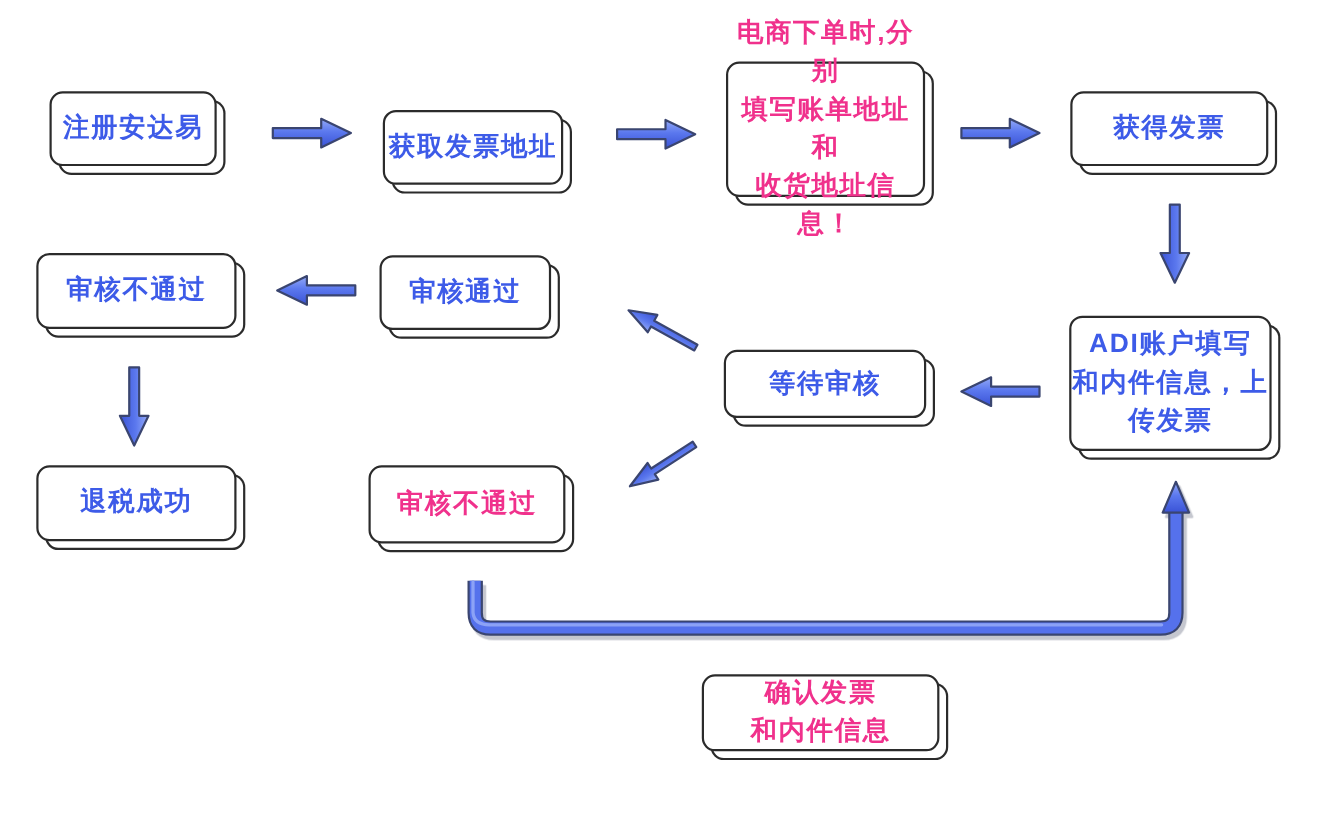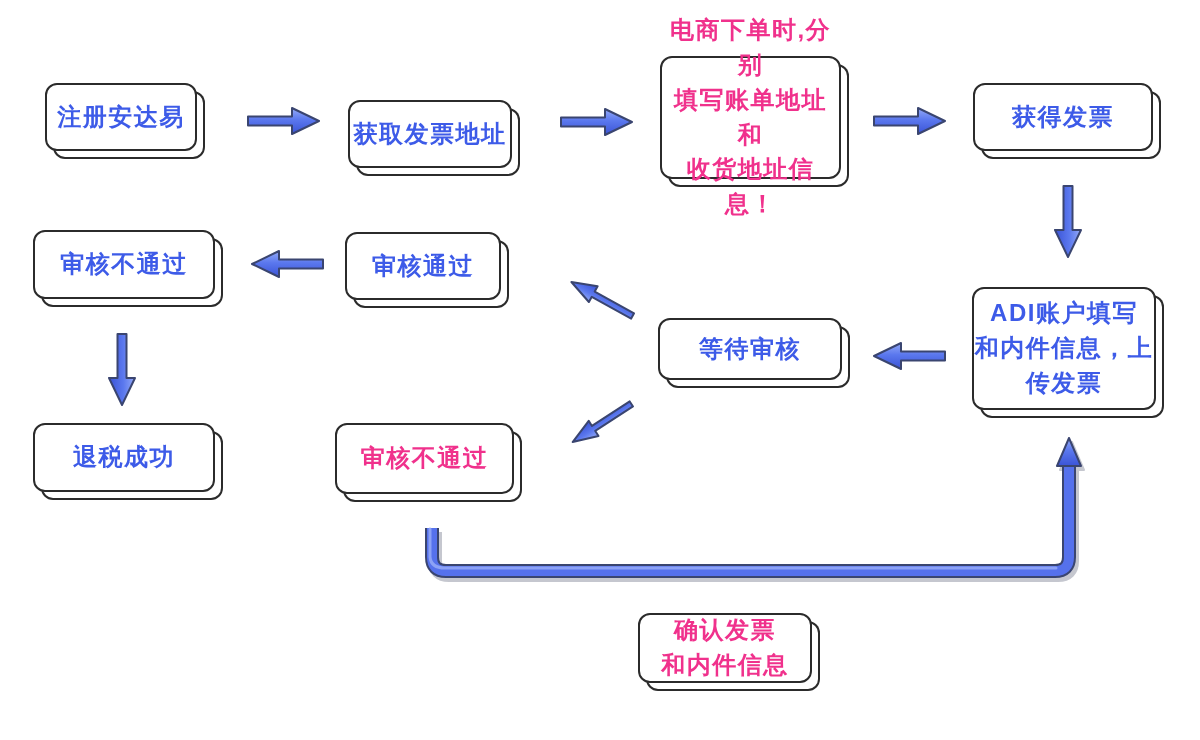--- a/index.html
+++ b/index.html
@@ -102,21 +102,21 @@
   </div>
 
   <div class="node blue" style="left:33px; top:423px; width:182px; height:69px;">
     <span class="label">退税成功</span>
   </div>
 
   <div class="node pink" style="left:335px; top:423px; width:179px; height:71px;">
     <span class="label">审核不通过</span>
   </div>
 
-  <div class="node pink" style="left:638px; top:613px; width:174px; height:70px;">
+  <div class="node pink" style="left:638px; top:613px; width:216px; height:70px;">
     <span class="label">确认发票
 和内件信息</span>
   </div>
 
   <svg class="arrow" width="74" height="30" viewBox="0 0 74 30" style="left:247px; top:106px;">
     <polygon points="1,10.5 45,10.5 45,2 72,15 45,28 45,19.5 1,19.5" fill="url(#agrad)" stroke="#3a4570" stroke-width="2" stroke-linejoin="round"></polygon>
   </svg>
 
   <svg class="arrow" width="74" height="30" viewBox="0 0 74 30" style="left:560px; top:107px;">
     <polygon points="1,10.5 45,10.5 45,2 72,15 45,28 45,19.5 1,19.5" fill="url(#agrad)" stroke="#3a4570" stroke-width="2" stroke-linejoin="round"></polygon>

